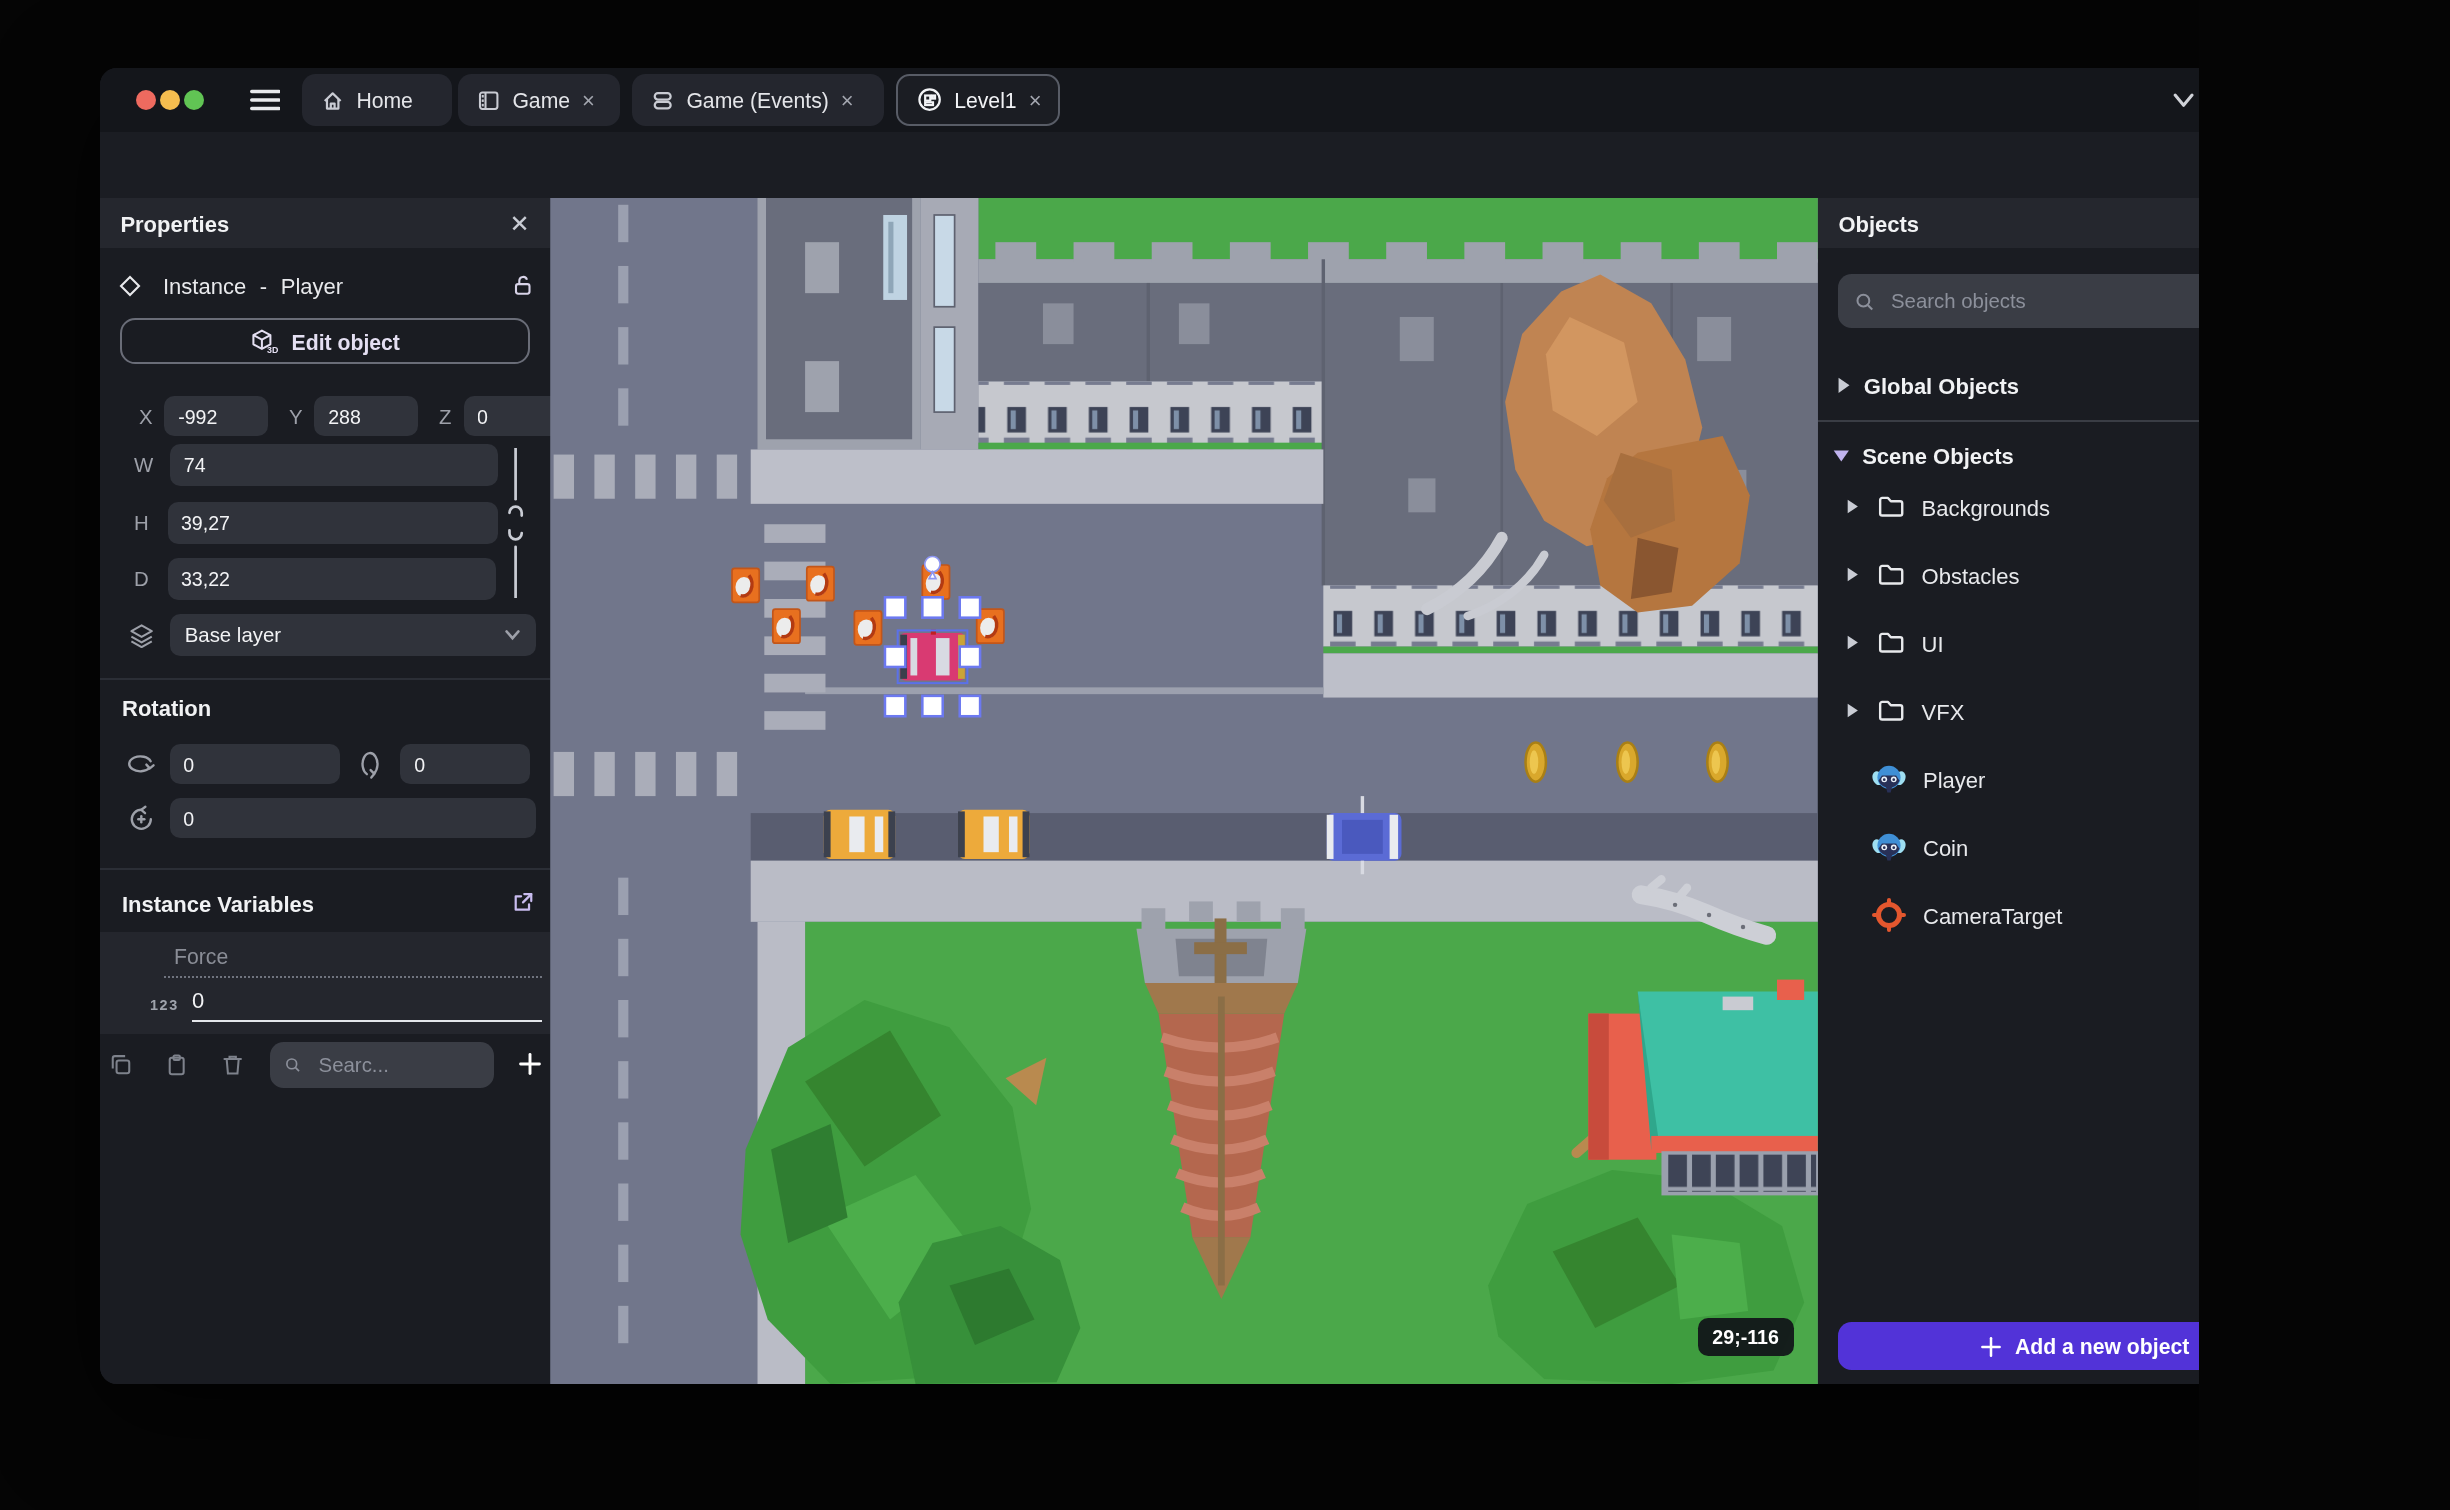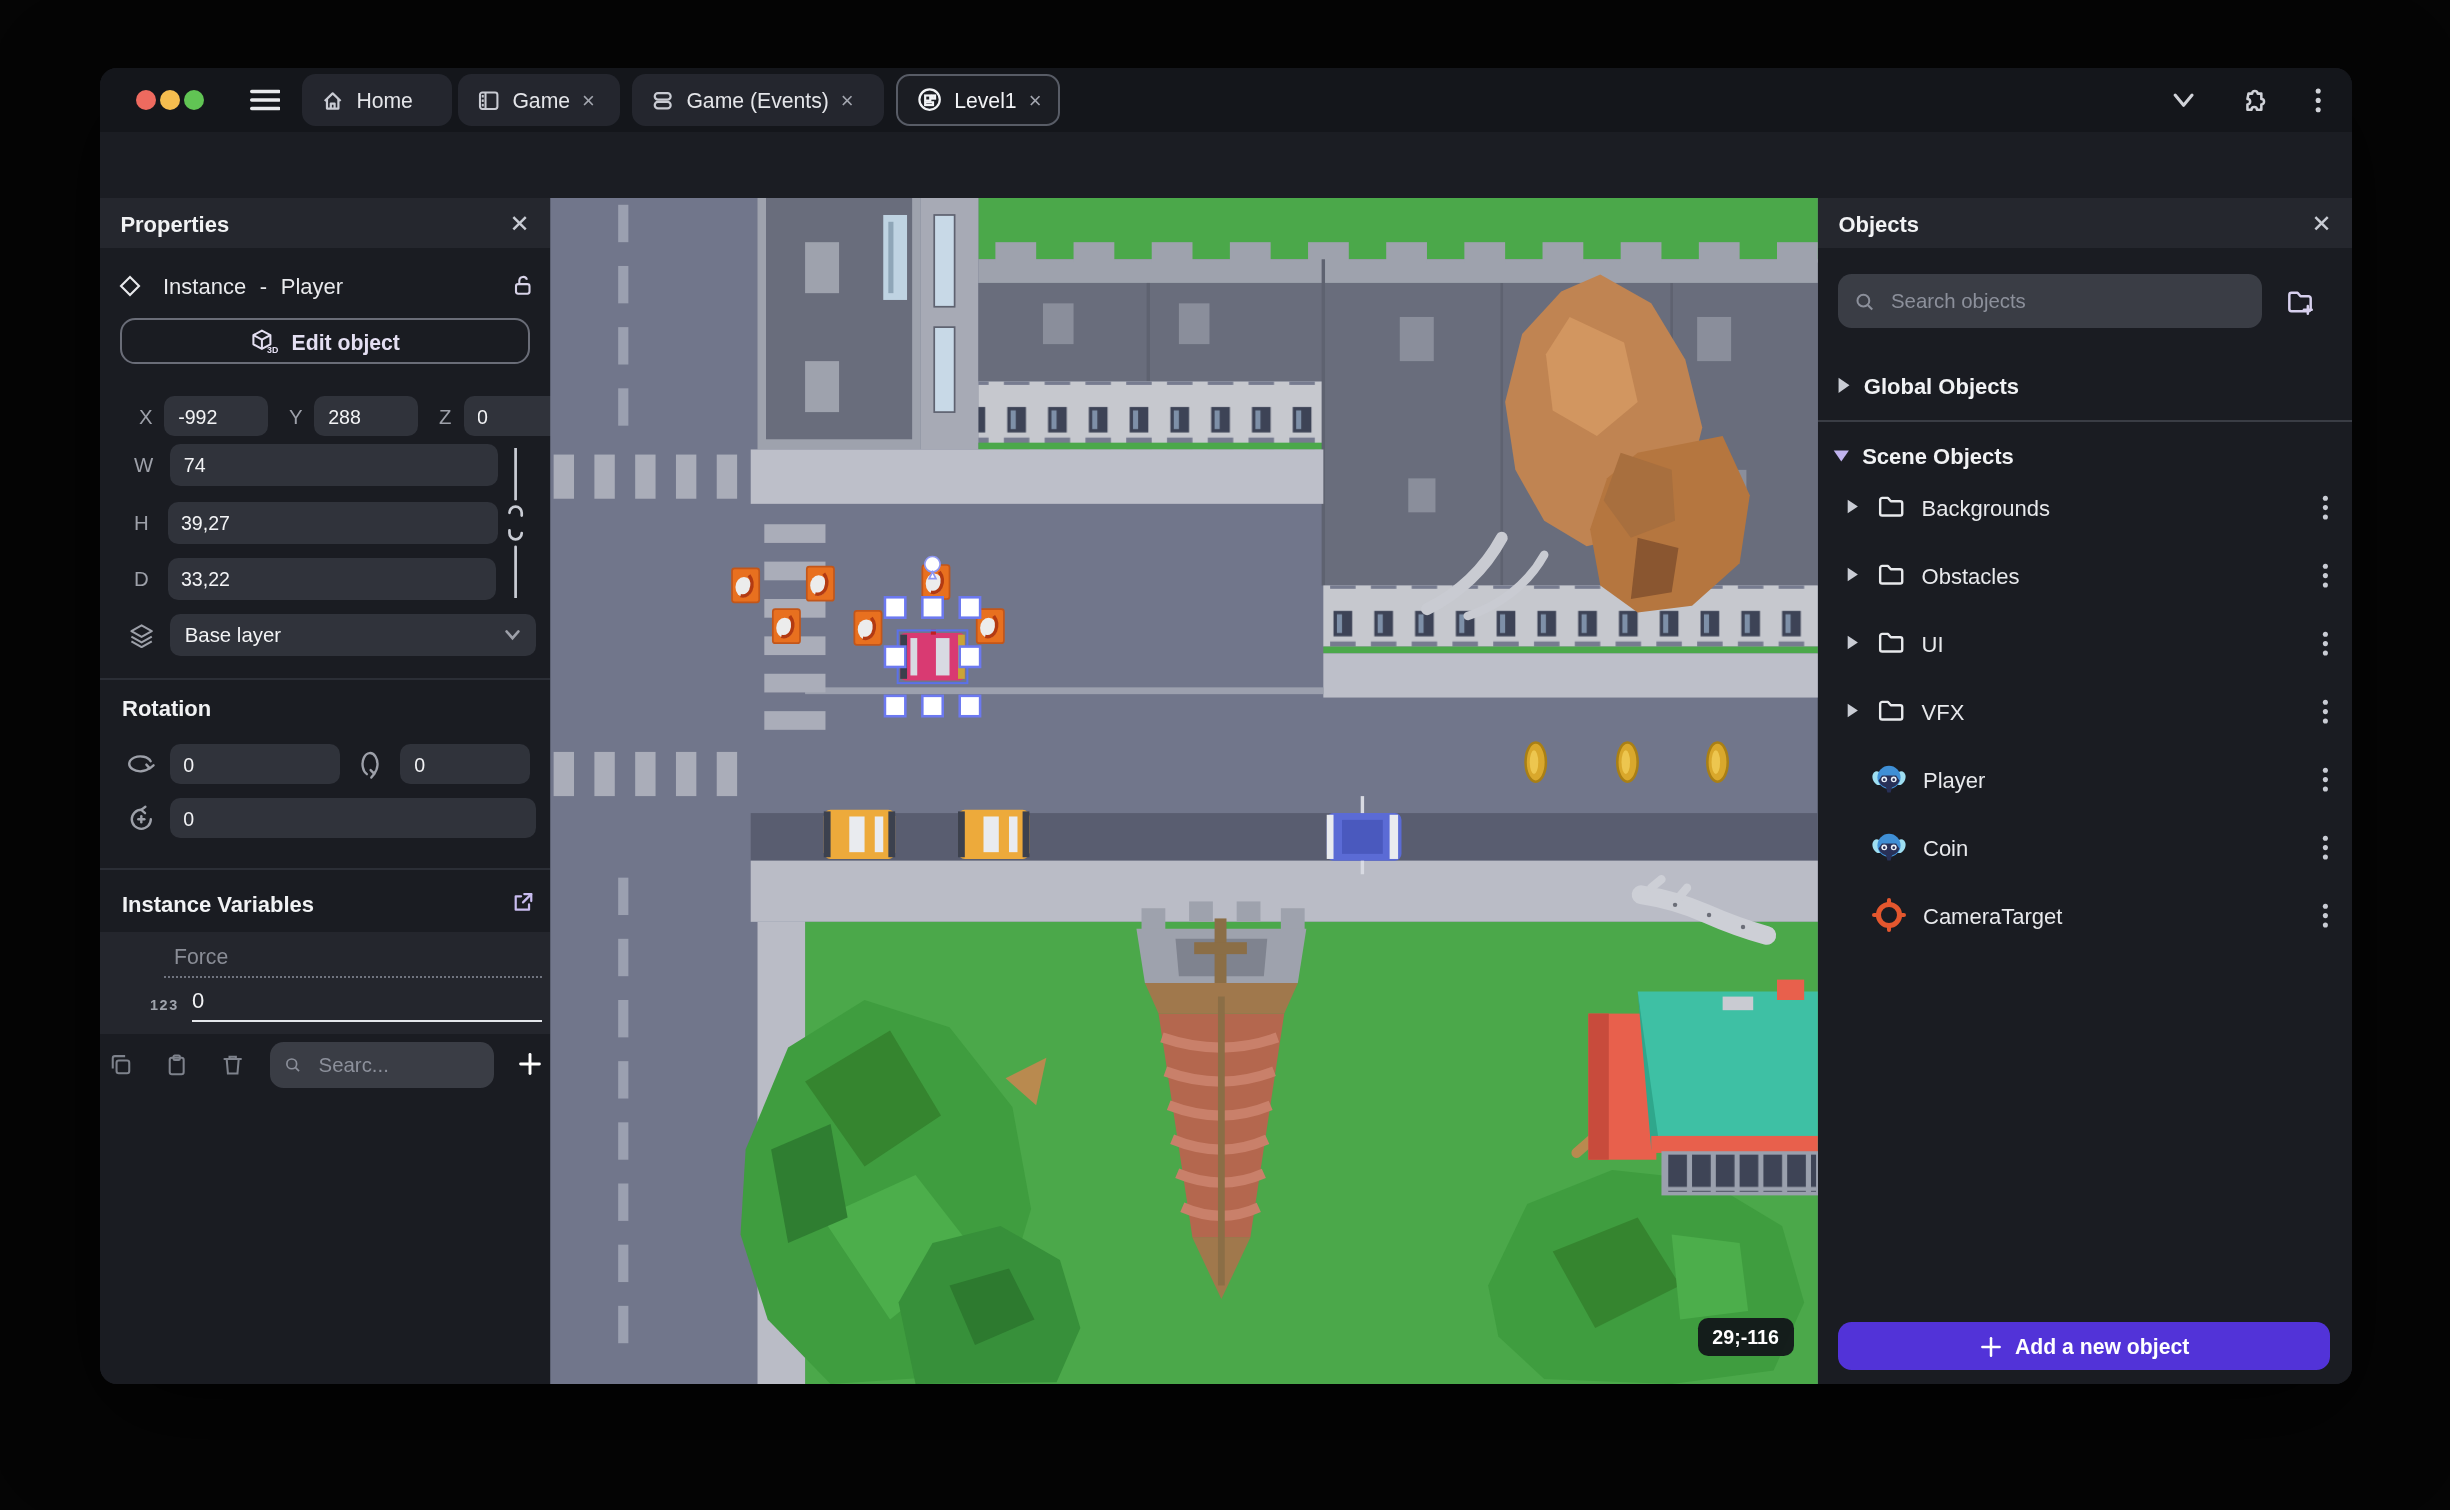--- a/index.html
+++ b/index.html
@@ -1,16 +1,16 @@
 <!DOCTYPE html>
 <html style="font-size:13.6px"><head>
 <meta charset="utf-8">
 <style>
   html,body{margin:0;padding:0;background:#050505;}
-  .stage{width:2450px;height:1510px;position:relative;background:#050505;overflow:hidden;}
+  .stage{width:2199px;height:1510px;position:relative;background:#050505;overflow:hidden;}
   .scaled{width:1225px;height:755px;transform:scale(2);transform-origin:0 0;position:absolute;left:0;top:0;
           font-family:"Liberation Sans",sans-serif;-webkit-font-smoothing:antialiased;}
   .abs{position:absolute;}
   .window{position:absolute;left:50px;top:34px;width:1126px;height:658px;background:#1B1D23;border-radius:8.5px;
           overflow:hidden;box-shadow:0 15.3px 51px rgba(0,0,0,.65);}
   
   .tabbar{position:absolute;left:0;top:0;width:100%;height:32px;background:#14161B;}
   .tlight{position:absolute;top:11px;width:10.2px;height:10.2px;border-radius:50%;}
   .tab{position:absolute;top:3.4px;height:25.5px;border-radius:6.8px;display:flex;align-items:center;gap:6px;
        padding:0 8.5px;box-sizing:border-box;background:#24262E;color:#E4E5E9;font-size:10.6px;}

